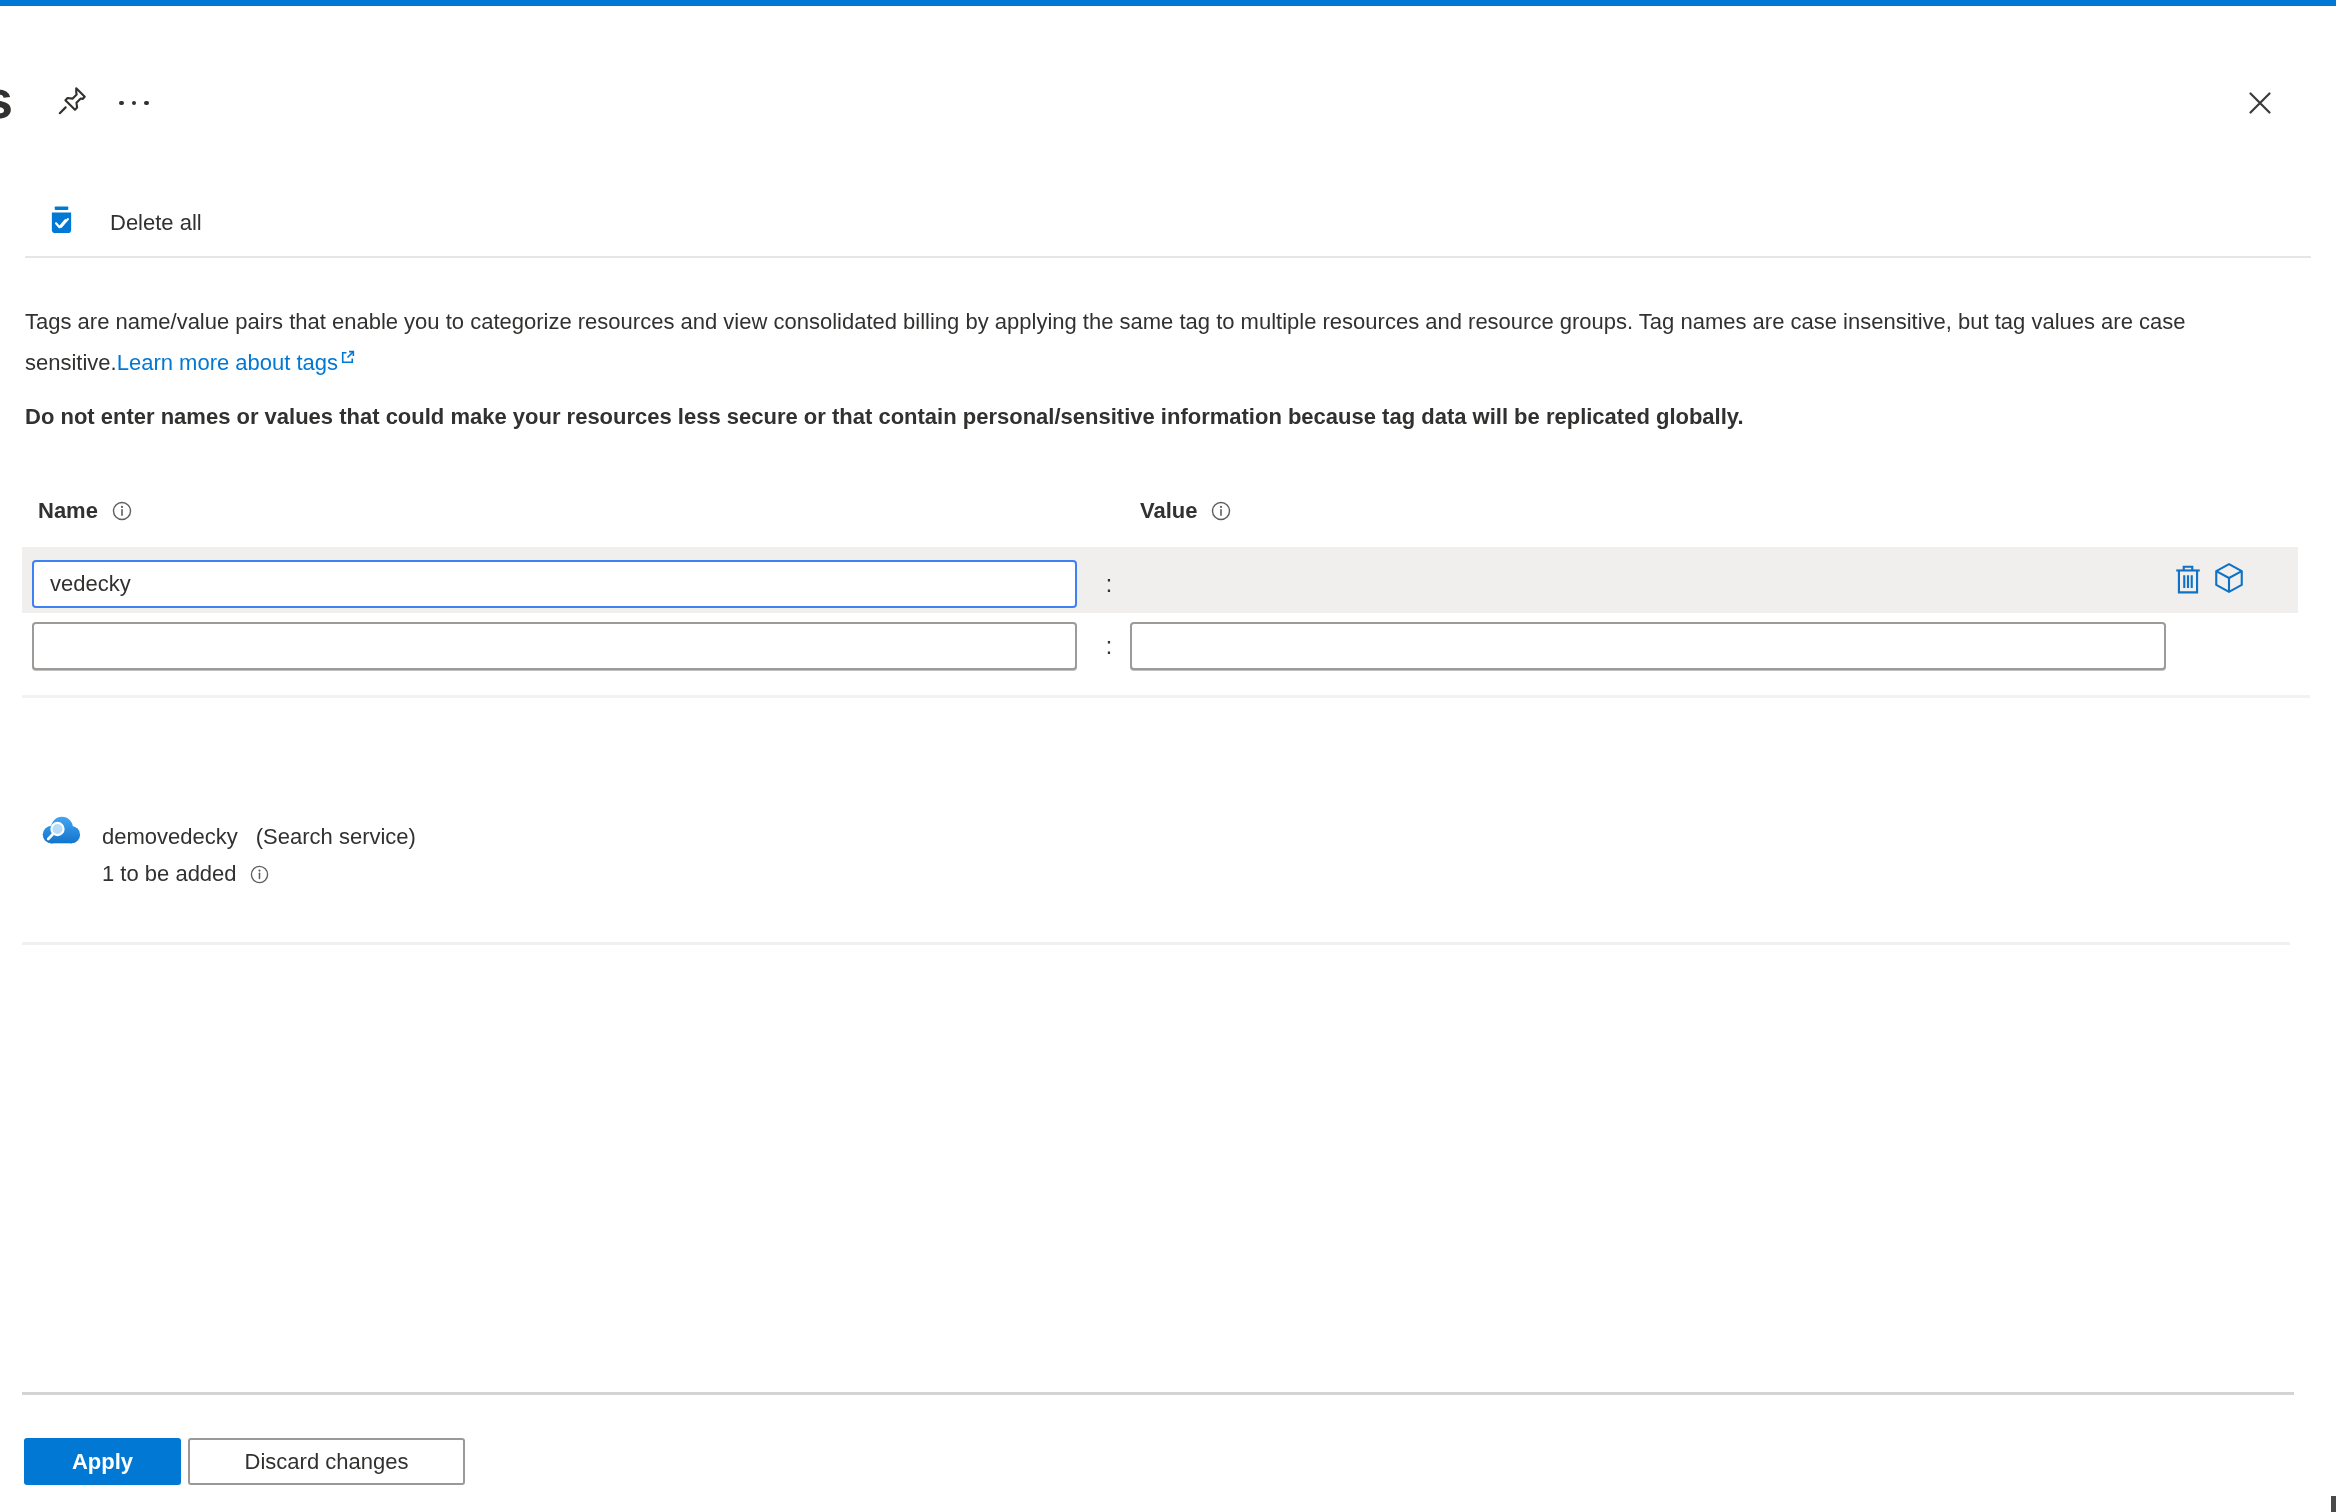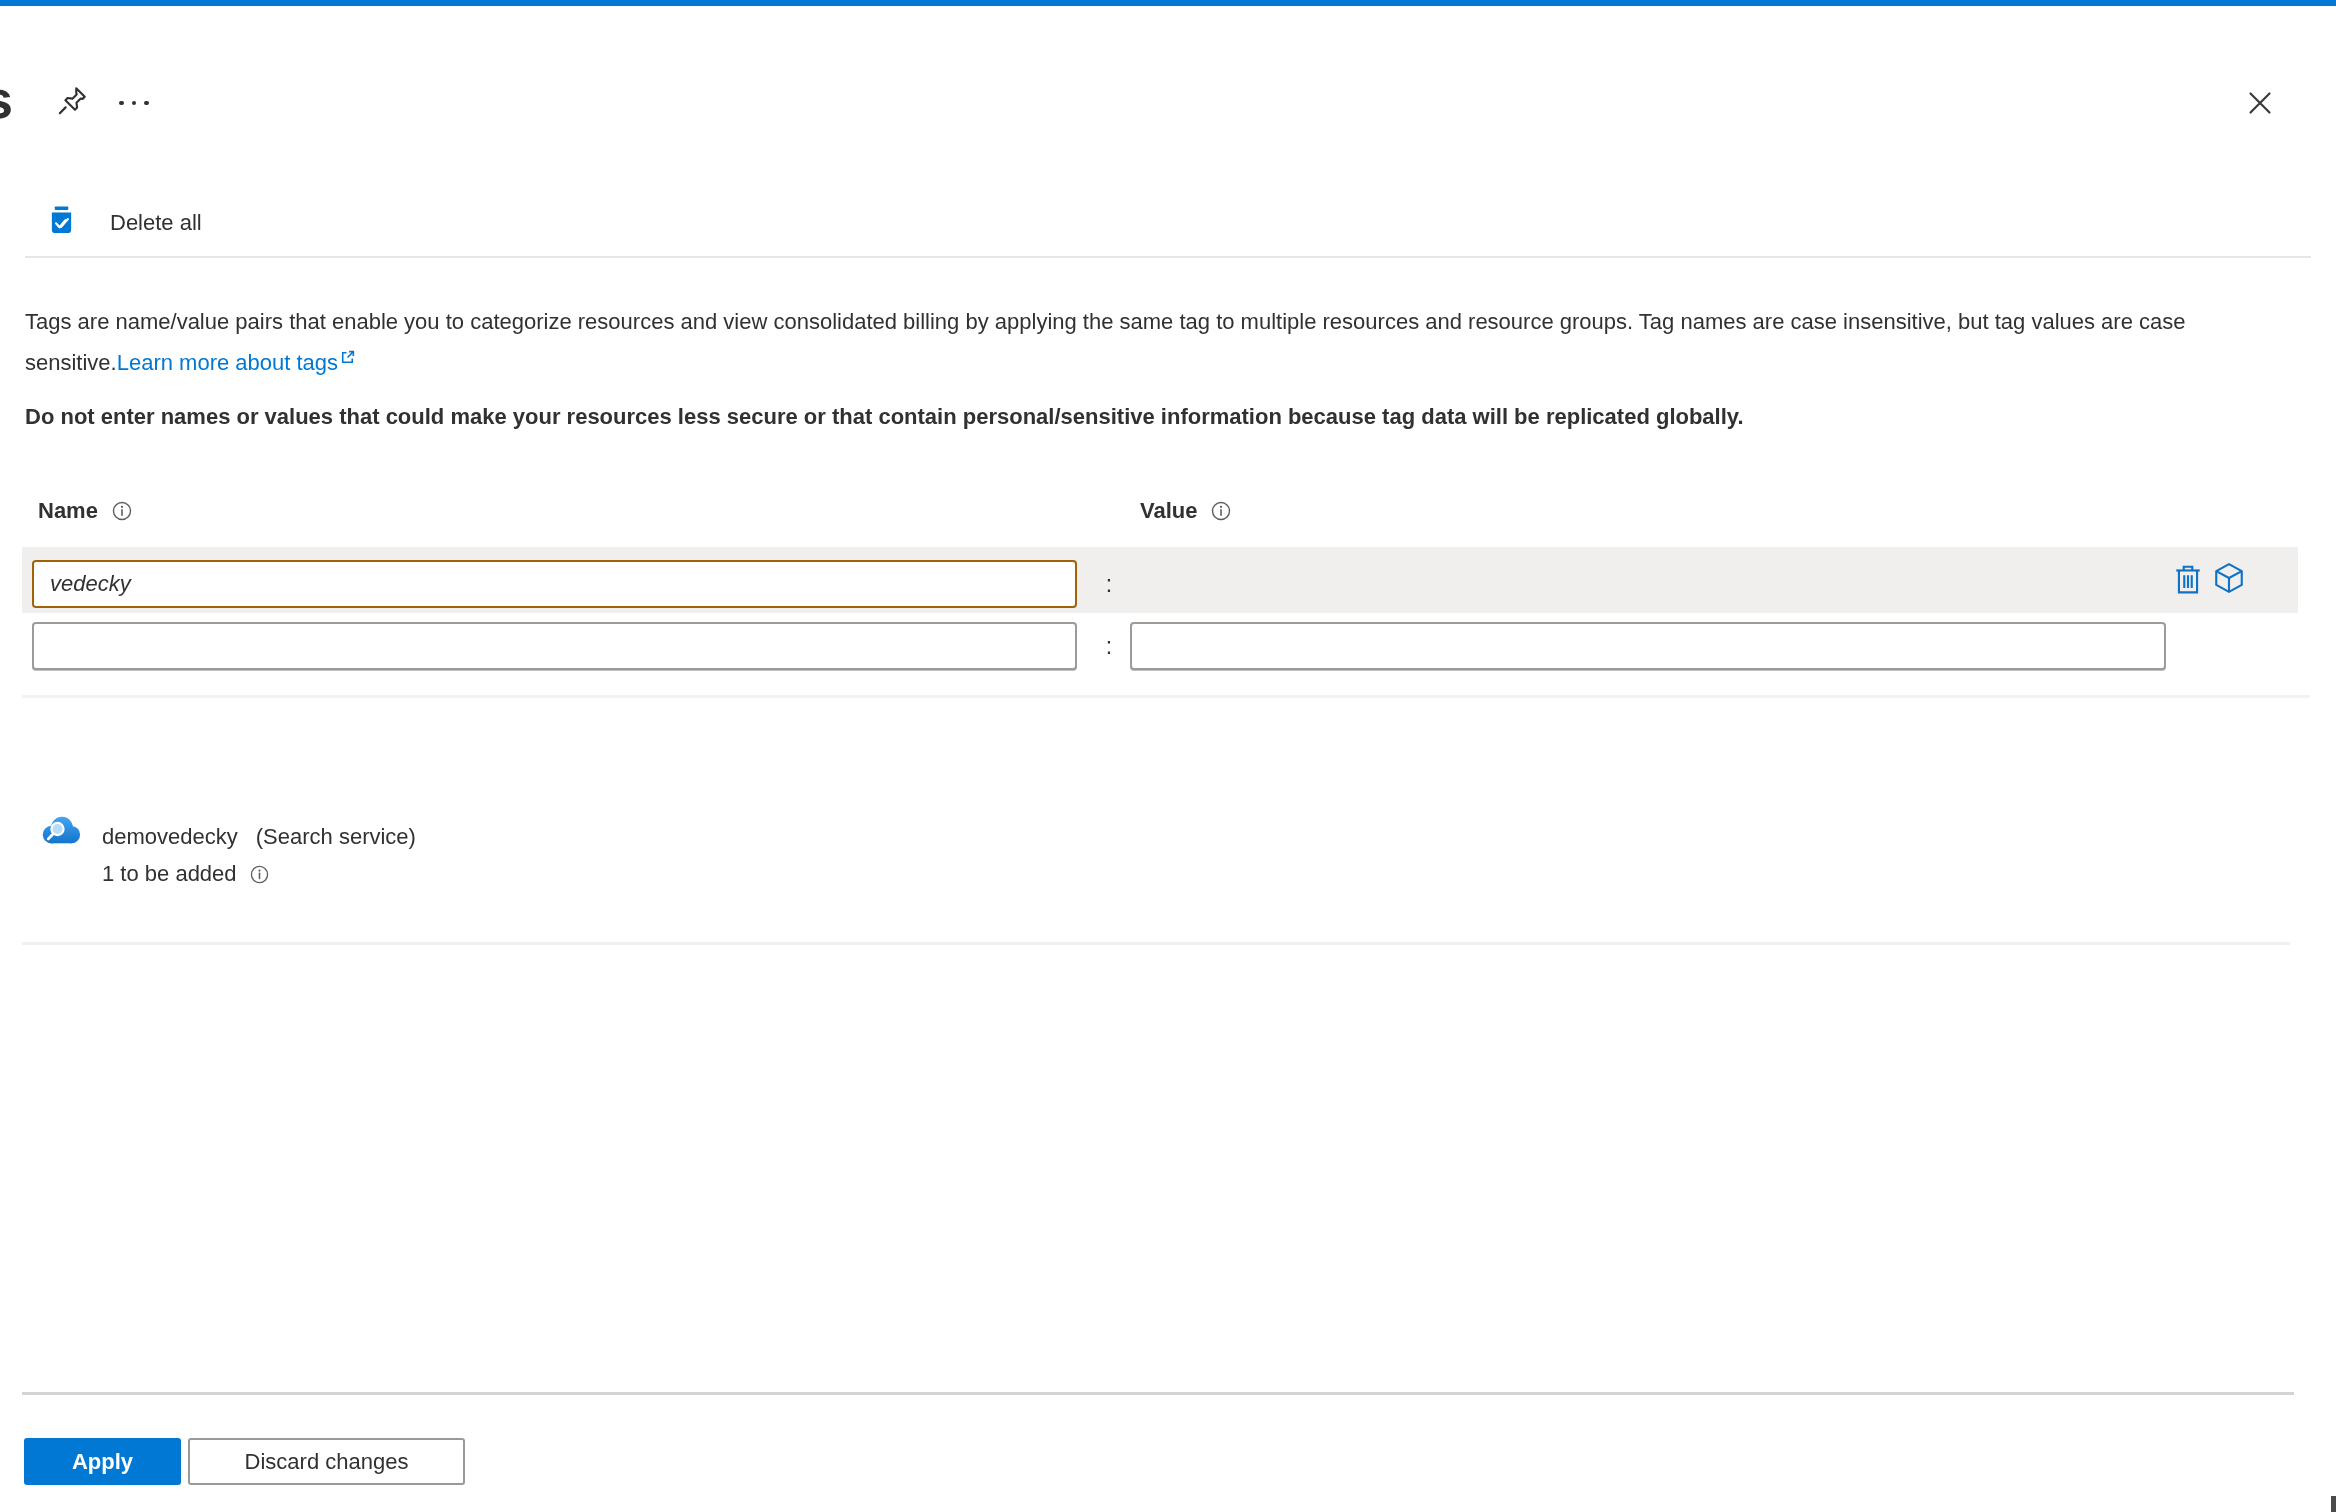--- a/index.html
+++ b/index.html
@@ -41,21 +41,21 @@
   .value-label { left:1140px; }
   .info-icon { display:inline-flex; }
 
   .row-highlight { position:absolute; left:22px; top:547px; width:2276px; height:66px; background:#f0efee; }
 
   .tag-input { position:absolute; height:48px; border-radius:4px; background:#fff;
                font-family:"Liberation Sans",sans-serif; font-size:22px; color:#323130;
                padding:0 16px; outline:none; }
   .in-name  { left:32px;   width:1045px; }
   .in-value { left:1130px; width:1036px; }
-  .row-0 { top:560px; border:2px solid #a16207;font-style:italic; }
+  .row-0 { top:560px; border:2px solid #3b82f6; }
   .row-1 { top:622px; border:2px solid #9d9b99; box-shadow:0 1px 0 #c2c0be; }
 
   .colon { position:absolute; left:1098px; width:22px; text-align:center; font-size:23px; color:#323130; }
   .colon-0 { top:571px; }
   .colon-1 { top:633px; }
 
   .row-action { position:absolute; background:none; border:none; padding:0; cursor:pointer; }
   .trash-btn { left:2174px; top:563px; }
   .cube-btn  { left:2212px; top:560px; }
 

